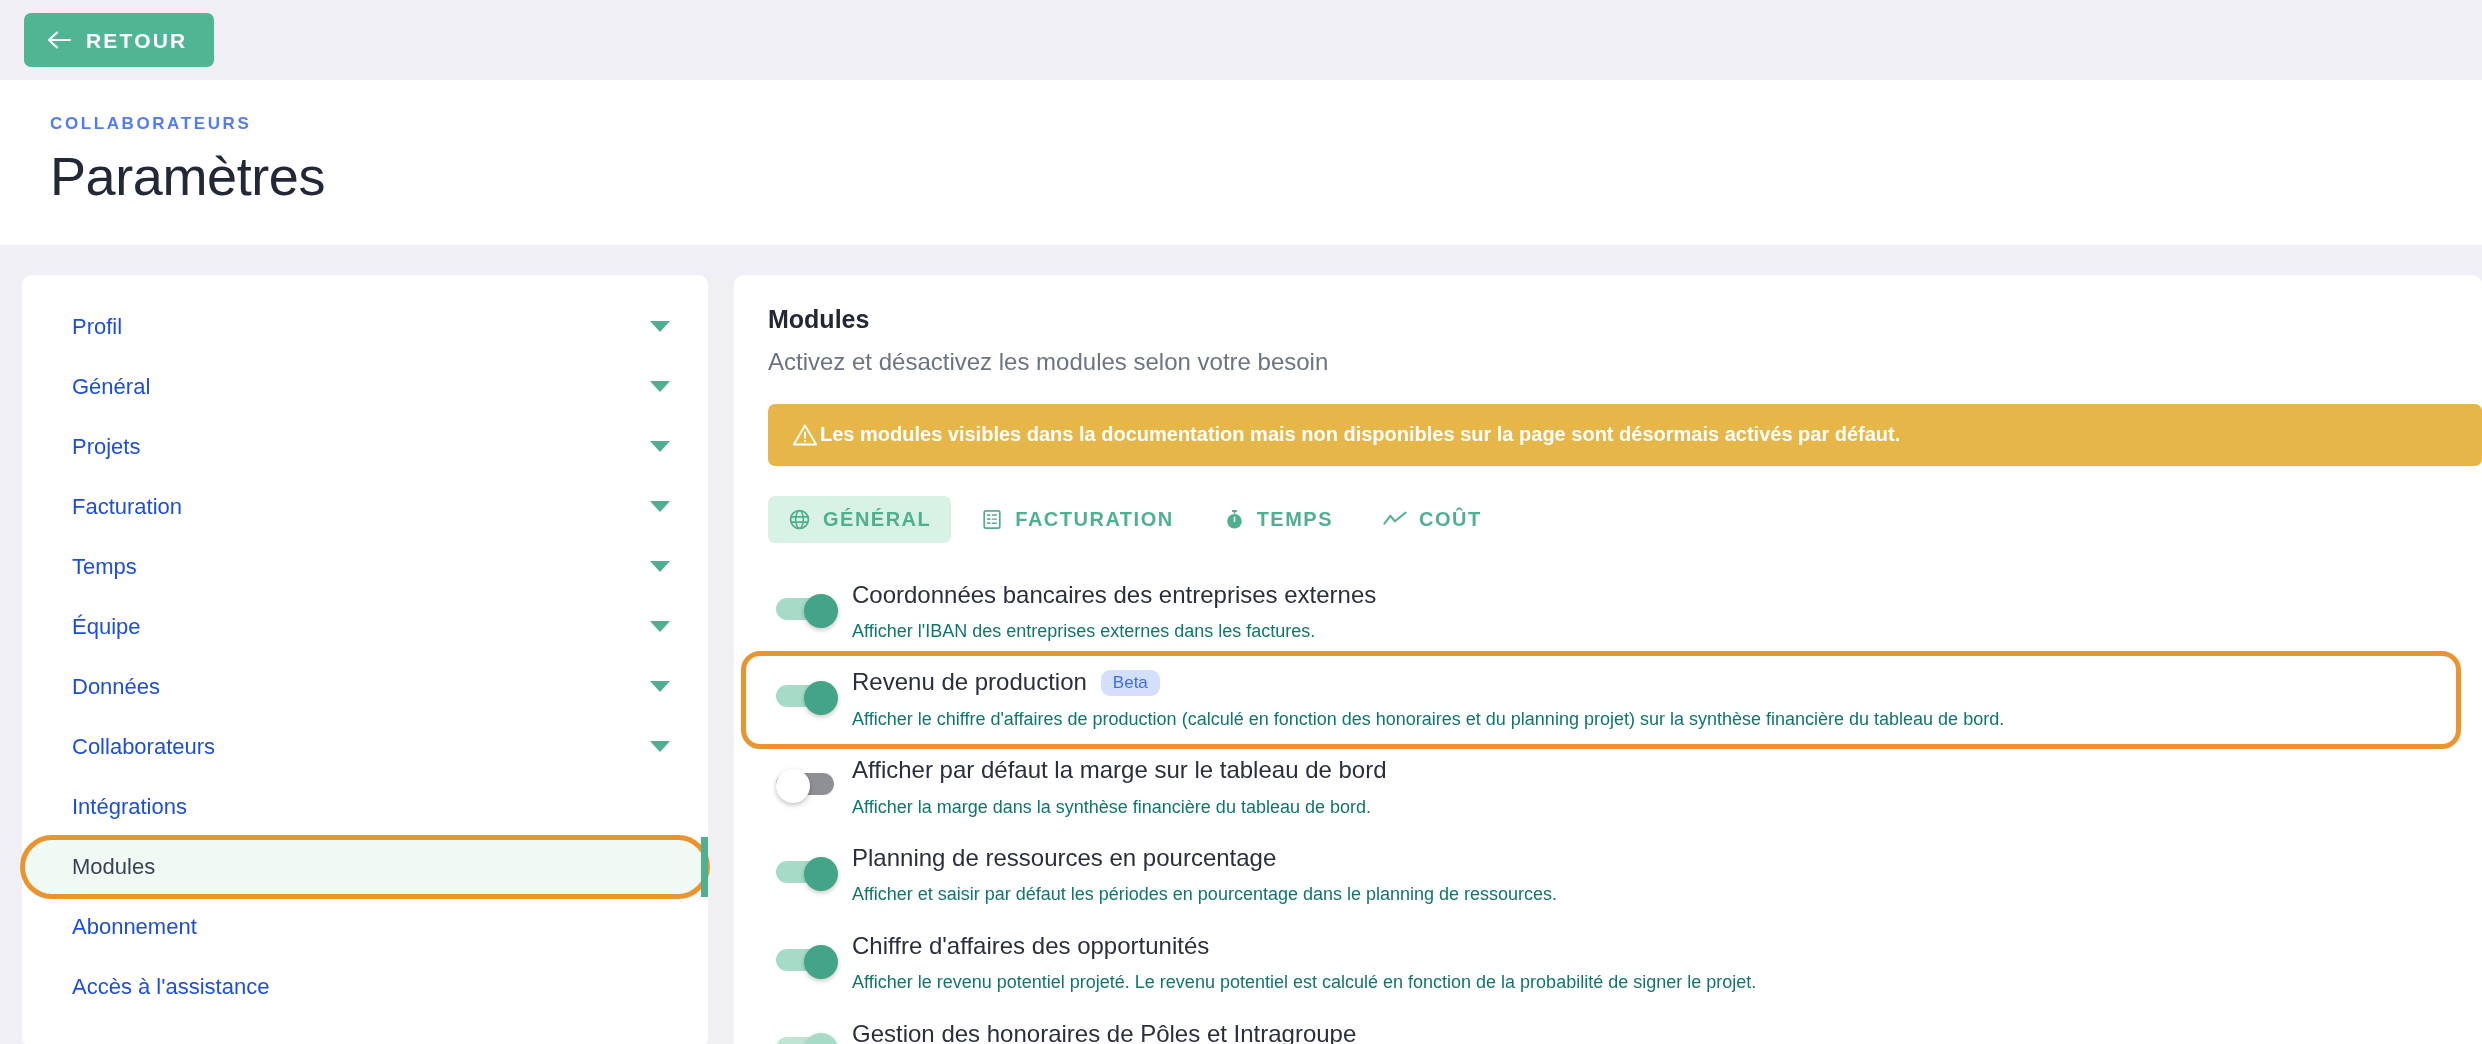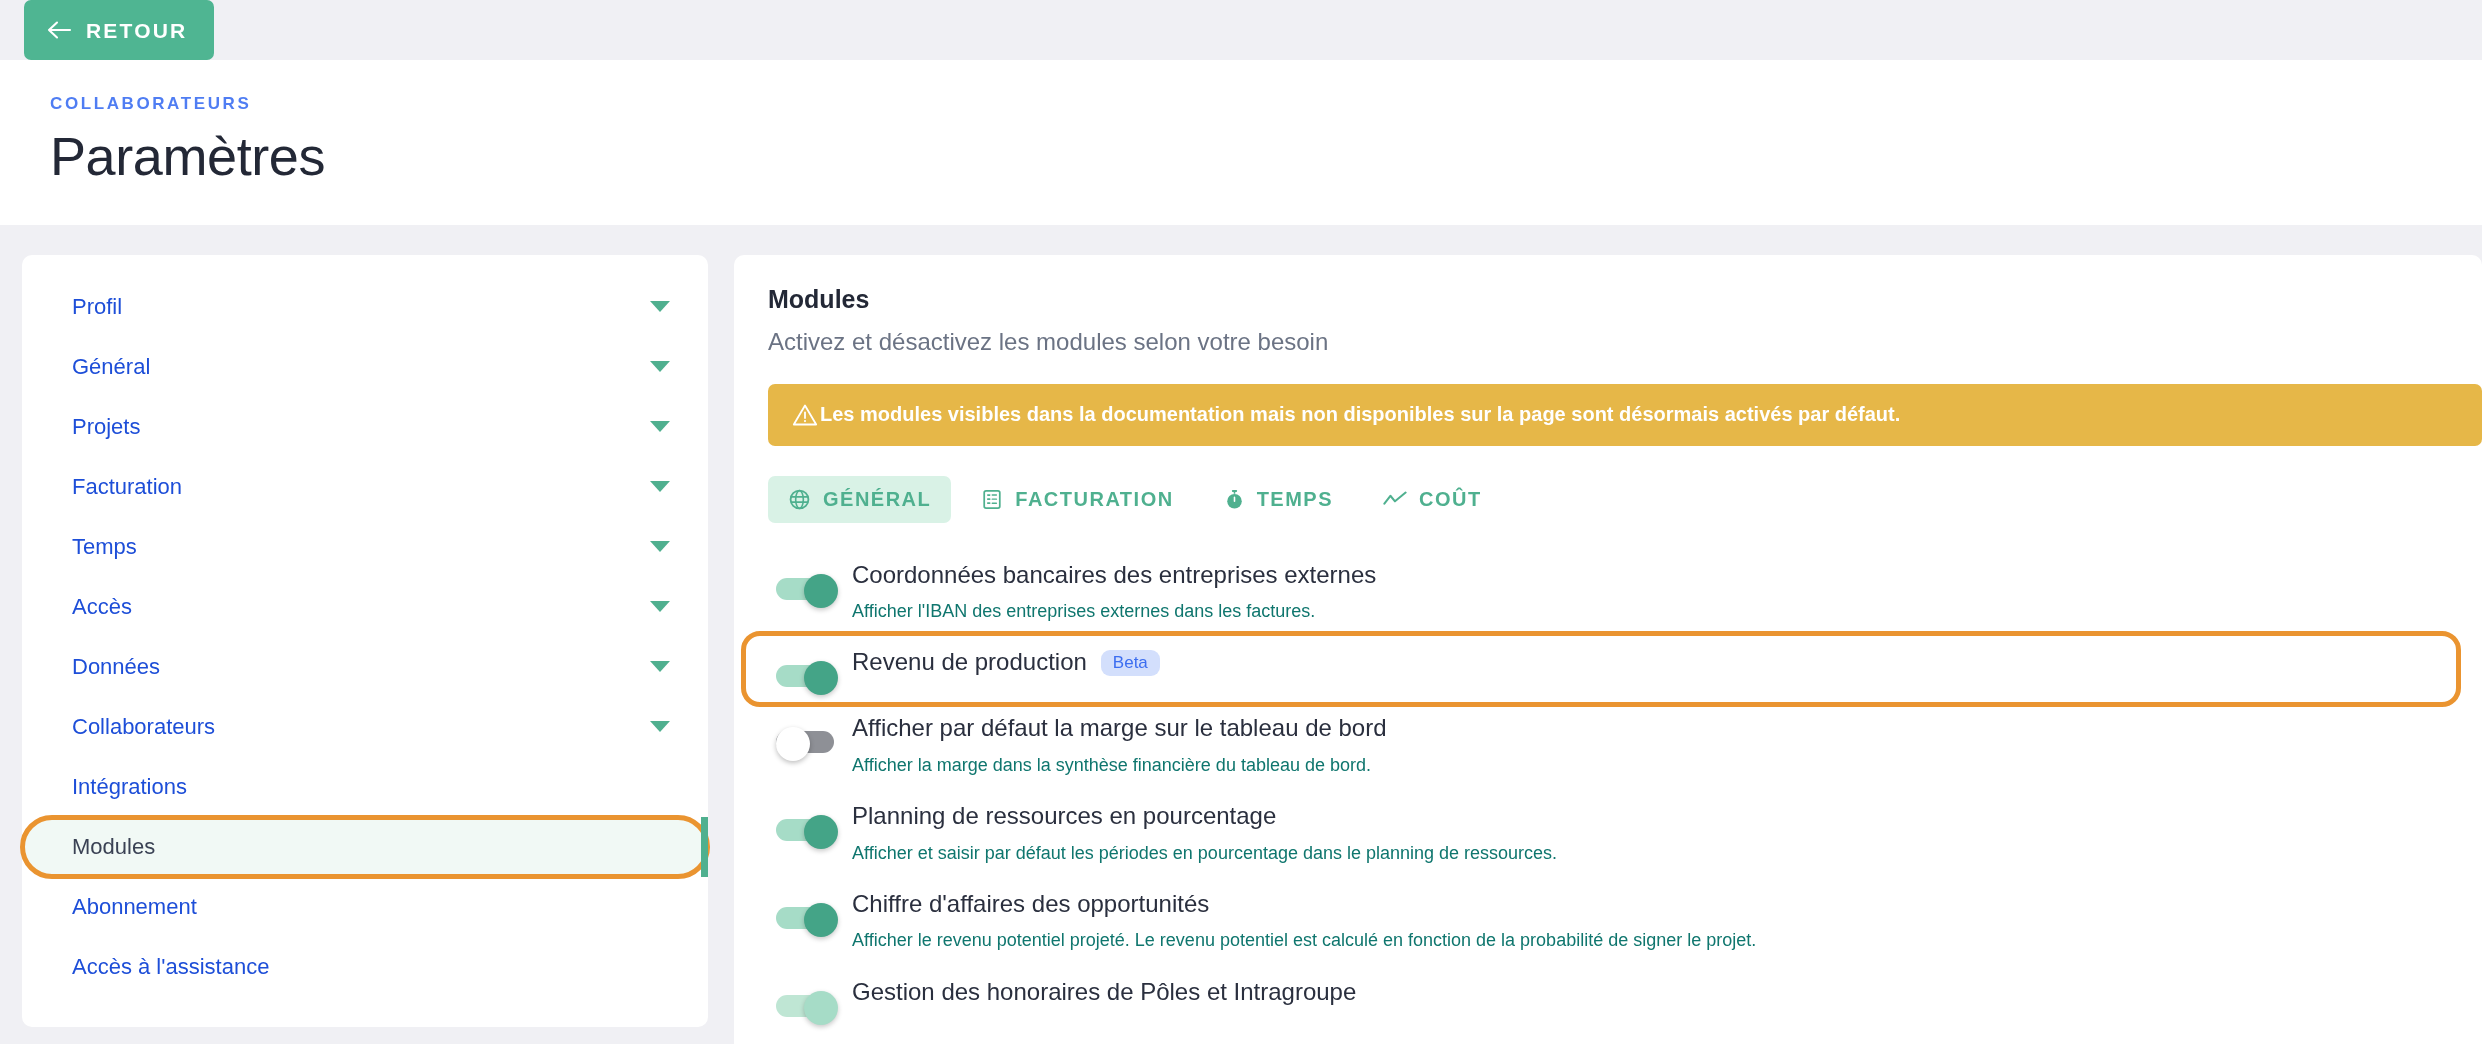--- a/index.html
+++ b/index.html
@@ -12,23 +12,24 @@
 
   body {
     font-family: "Liberation Sans", sans-serif;
     background: #f0f0f4;
     color: #2c3142;
     -webkit-font-smoothing: antialiased;
   }
 
   
   .topbar {
-    height: 60px;
+    height: 80px;
     background: #f0f0f4;
     display: flex;
+    align-items: center;
     padding-left: 24px;
   }
 
   .back-button {
     display: inline-flex;
     align-items: center;
     gap: 14px;
     background: #4fb592;
     color: #ffffff;
     border: none;
@@ -307,21 +308,21 @@
       </div>
       <div class="side-item">
         <span class="side-label">Facturation</span>
         <span class="chev"></span>
       </div>
       <div class="side-item">
         <span class="side-label">Temps</span>
         <span class="chev"></span>
       </div>
       <div class="side-item">
-        <span class="side-label">Accès</span>
+        <span class="side-label">Équipe</span>
         <span class="chev"></span>
       </div>
       <div class="side-item">
         <span class="side-label">Données</span>
         <span class="chev"></span>
       </div>
       <div class="side-item">
         <span class="side-label">Collaborateurs</span>
         <span class="chev"></span>
       </div>
@@ -412,20 +413,21 @@
         <div class="mod-row highlighted">
           <div class="toggle">
             <span class="track"></span>
             <span class="thumb"></span>
           </div>
           <div class="mod-text">
             <div class="mod-name-line">
               <span class="mod-name">Revenu de production</span>
               <span class="badge">Beta</span>
             </div>
+            <div class="mod-desc">Afficher le chiffre d'affaires de production (calculé en fonction des honoraires et du planning projet) sur la synthèse financière du tableau de bord.</div>
           </div>
         </div>
         <div class="mod-row">
           <div class="toggle off">
             <span class="track"></span>
             <span class="thumb"></span>
           </div>
           <div class="mod-text">
             <div class="mod-name-line">
               <span class="mod-name">Afficher par défaut la marge sur le tableau de bord</span>

